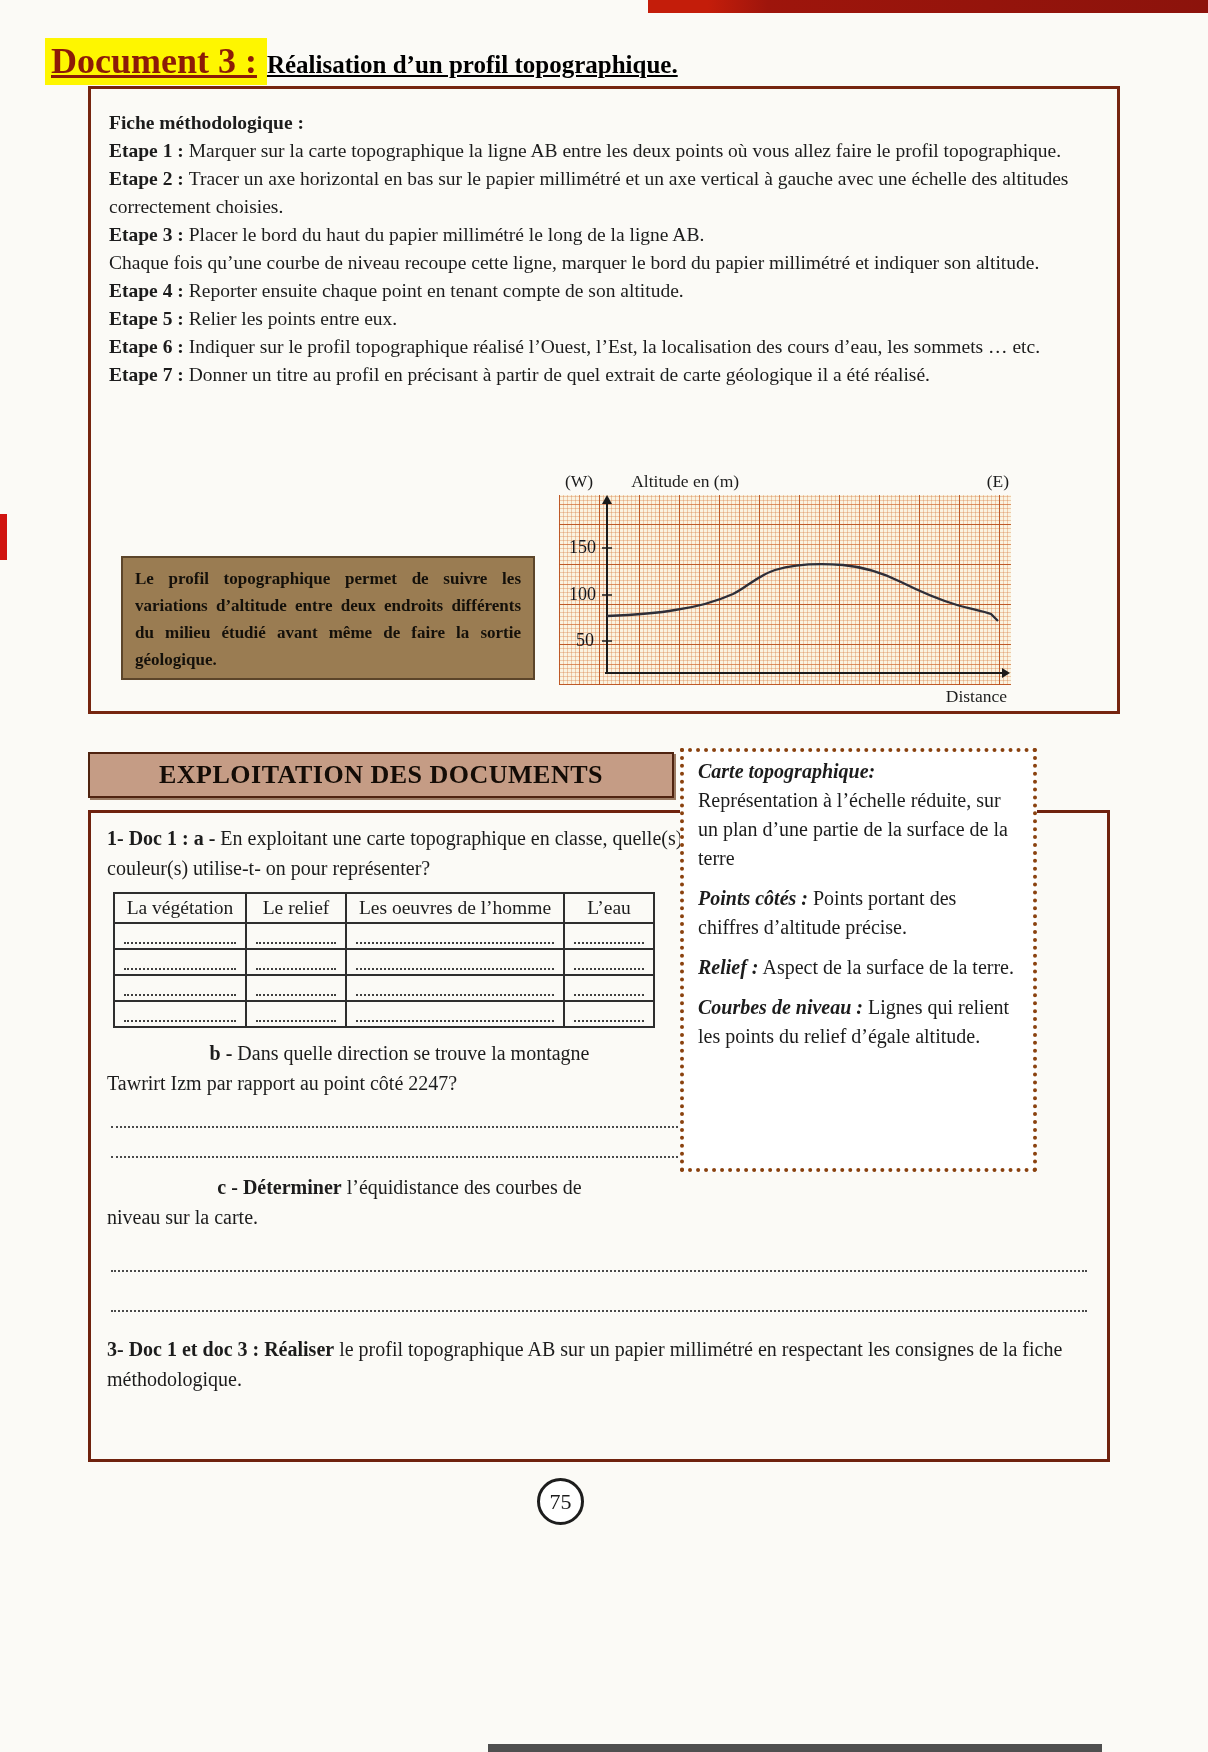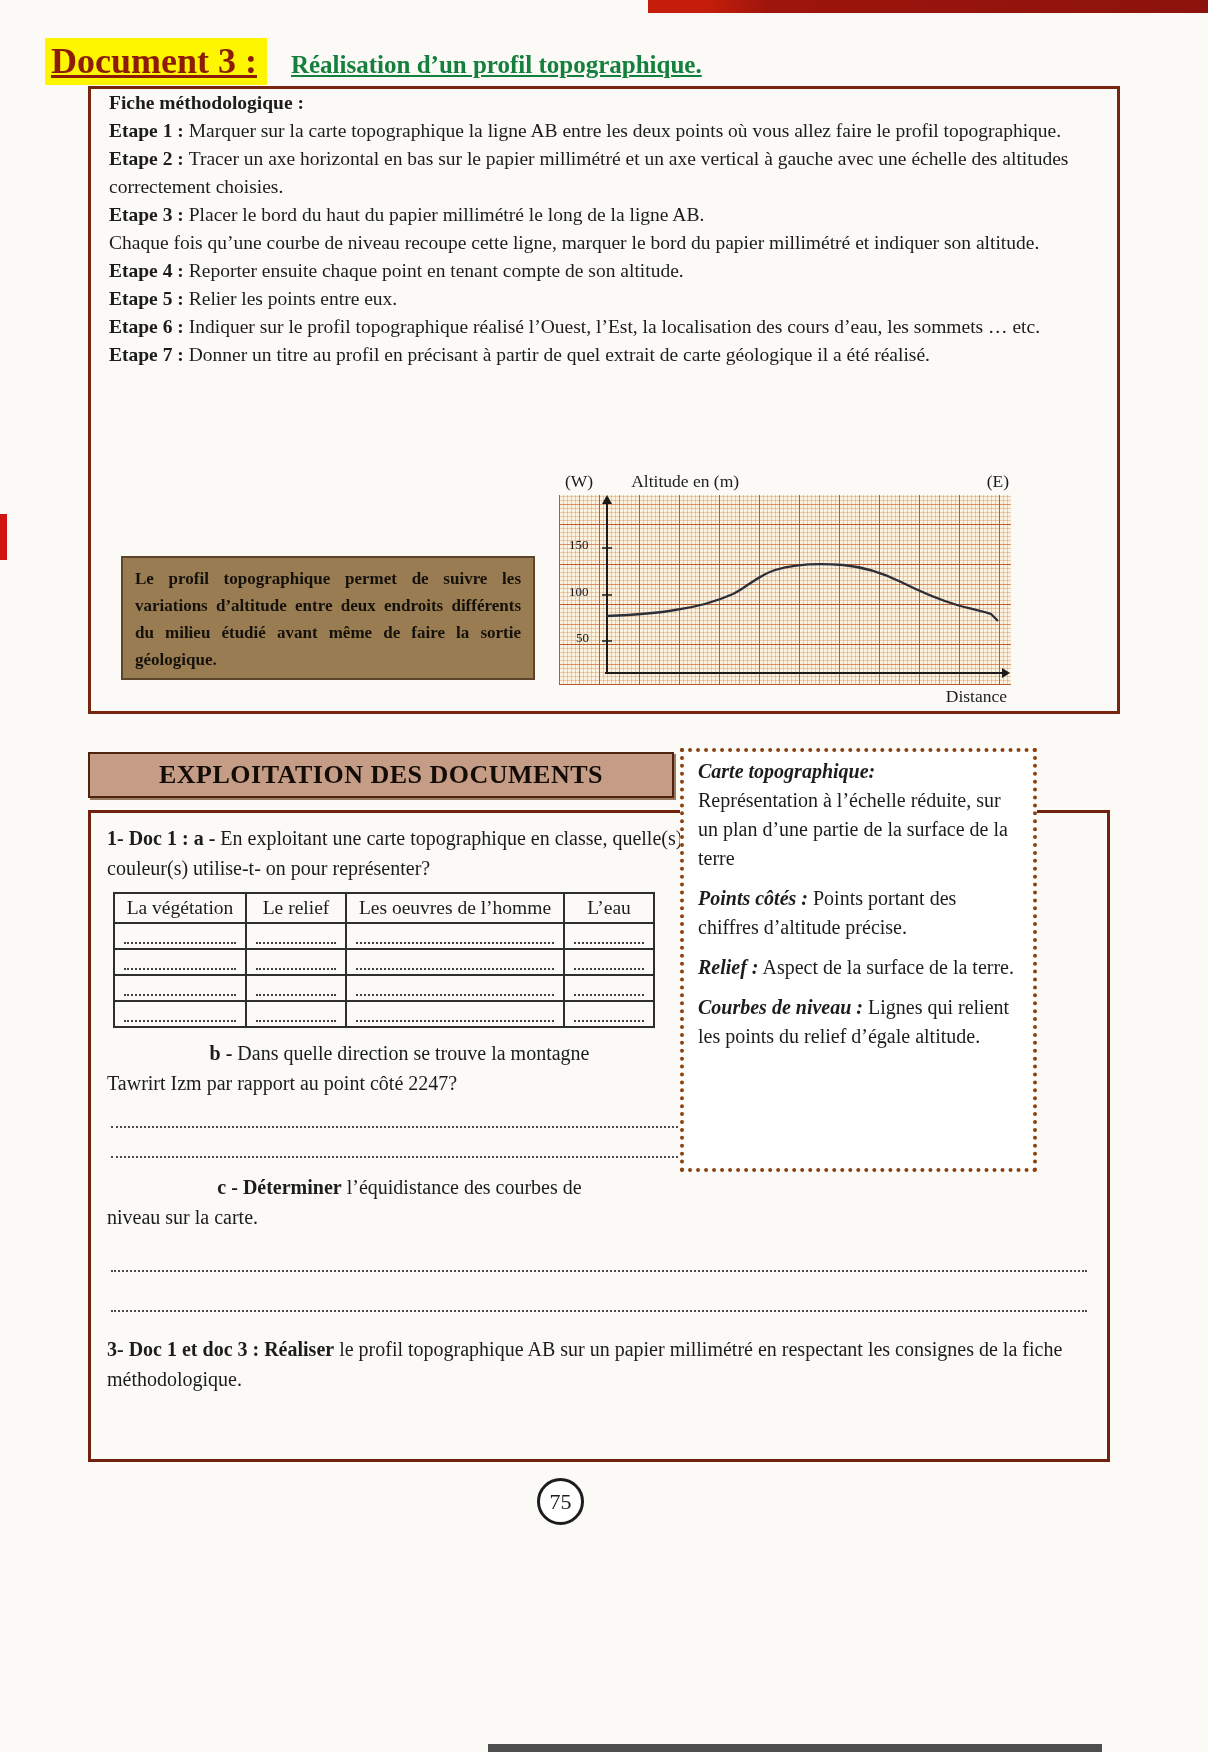--- a/index.html
+++ b/index.html
@@ -16,25 +16,25 @@
   
   .band-top { position:absolute; left:648px; top:0; width:560px; height:13px;
     background: linear-gradient(90deg,#c41d0a 0 60px,#9e150c 120px,#8c130c 100%); }
   .band-left { position:absolute; left:0; top:514px; width:7px; height:46px; background:#d01410; }
   .band-bottom { position:absolute; left:488px; top:1744px; width:614px; height:8px; background:#4f4f4f; }
 
   
   .doc-header { position:absolute; left:45px; top:40px; white-space:nowrap; }
   .doc-label { background:#fef600; color:#8c1b07; font-weight:bold; font-size:36px;
     padding:3px 10px 4px 6px; text-decoration:underline; }
-  .doc-title { color:#15803d; font-weight:bold; font-size:25px; margin-left:24px; text-decoration:underline; }
+  .doc-title { color:#000000; font-weight:bold; font-size:25px; text-decoration:underline; }
 
   
   .fiche-box { position:absolute; left:88px; top:86px; width:1032px; height:628px;
-    border:3px solid #76250f; padding:0 18px; }
+    border:3px solid #76250f; padding:20px 18px; }
   .fiche-box p.step { margin:0; font-size:19.5px; line-height:28px; }
   .fiche-title { font-weight:bold; }
   .lbl { margin-right:5px; }
 
   .note-box { position:absolute; left:30px; top:467px; width:414px; height:124px;
     background:#9a7c52; border:2px solid #5c452a; padding:7px 12px; }
   .note-box p { margin:0; font-size:17px; line-height:27px; text-align:justify; color:#14100a; font-weight:bold; }
 
   
   .graph { position:absolute; left:468px; top:382px; width:452px; }
@@ -45,21 +45,21 @@
   .paper { position:relative; width:452px; height:190px; background-color:#faf3e1;
     background-image:
       repeating-linear-gradient(0deg,  rgba(185,80,30,0.85) 0 1px, transparent 1px 40px),
       repeating-linear-gradient(90deg, rgba(185,80,30,0.85) 0 1px, transparent 1px 40px),
       repeating-linear-gradient(0deg,  rgba(205,100,45,0.55) 0 1px, transparent 1px 20px),
       repeating-linear-gradient(90deg, rgba(205,100,45,0.55) 0 1px, transparent 1px 20px),
       repeating-linear-gradient(0deg,  rgba(214,120,60,0.35) 0 1px, transparent 1px 4px),
       repeating-linear-gradient(90deg, rgba(214,120,60,0.35) 0 1px, transparent 1px 4px);
   }
   .paper svg { position:absolute; left:0; top:0; }
-  .tick { position:absolute; font-size:13px; color:#15151c; }
+  .tick { position:absolute; font-size:18px; color:#15151c; }
   .t150 { left:10px; top:42px; }
   .t100 { left:10px; top:89px; }
   .t50  { left:17px; top:135px; }
   .dist { text-align:right; font-size:17.5px; margin-top:1px; padding-right:4px; }
 
   
   .exploit-header { position:absolute; left:88px; top:752px; width:586px; height:46px;
     background:#c59c85; border:2px solid #4f2310; box-shadow:2px 2px 0 #9b7a62;
     display:flex; align-items:center; justify-content:center;
     font-weight:bold; font-size:26px; color:#140c06; letter-spacing:0.5px; }

